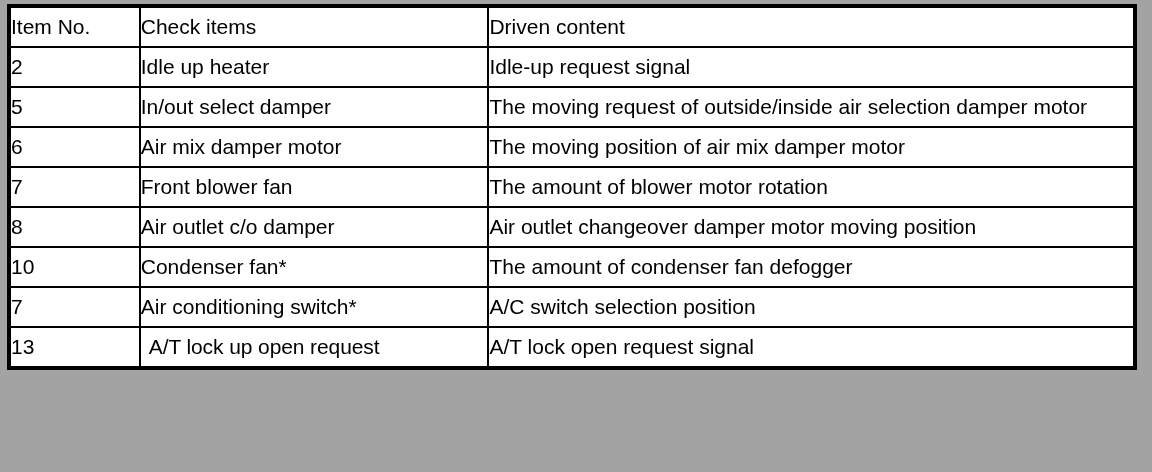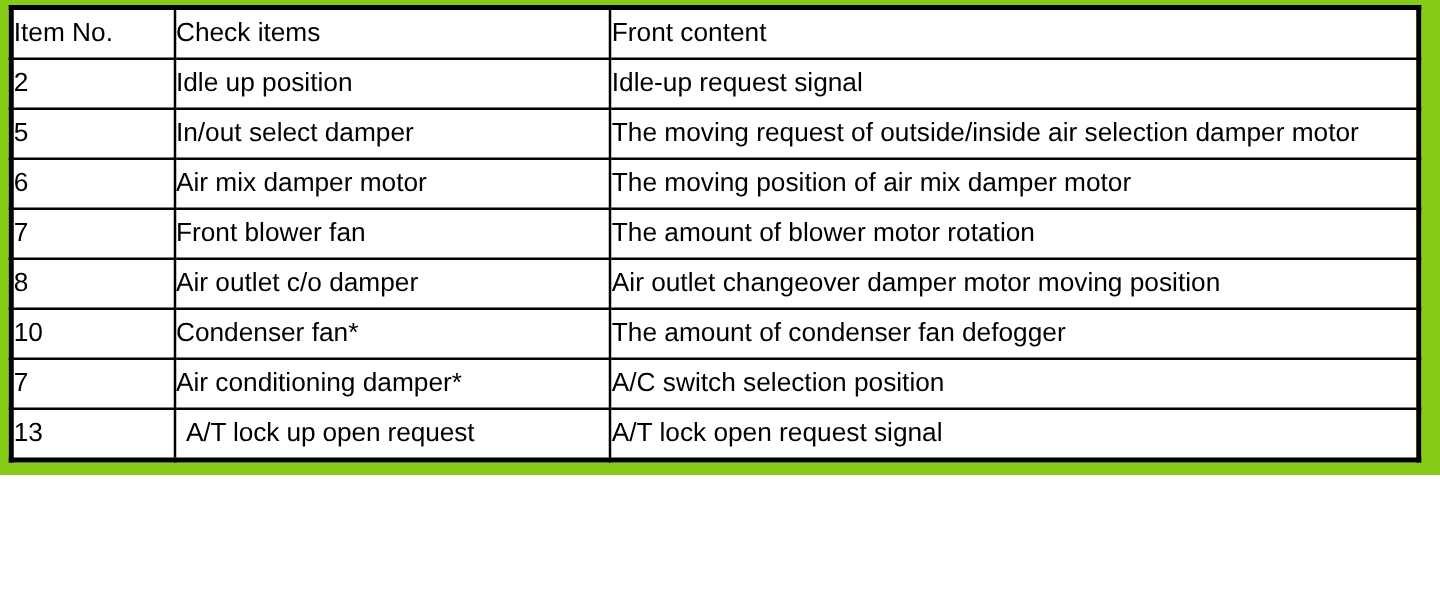--- a/index.html
+++ b/index.html
@@ -12,22 +12,22 @@
     width: 1152px;
     height: 472px;
     overflow: hidden;
     font-family: "Liberation Sans", sans-serif;
     color: #000000;
   }
 
   .page {
     position: relative;
     width: 1152px;
-    height: 380px;
-    background: #84cc16;
+    height: 472px;
+    background: #a3a3a3;
     box-sizing: border-box;
   }
 
   .table-wrap {
     position: absolute;
     left: 7px;
     top: 4px;
     width: 1130px;
   }
 
@@ -94,27 +94,27 @@
     <table class="check-table">
       <colgroup>
         <col class="col-item">
         <col class="col-check">
         <col class="col-driven">
       </colgroup>
       <thead>
         <tr>
           <th class="h-item">Item No.</th>
           <th class="h-check">Check items</th>
-          <th class="h-driven">Front content</th>
+          <th class="h-driven">Driven content</th>
         </tr>
       </thead>
       <tbody>
         <tr>
           <td class="c-item">2</td>
-          <td class="c-check">Idle up position</td>
+          <td class="c-check">Idle up heater</td>
           <td class="c-driven">Idle-up request signal</td>
         </tr>
         <tr>
           <td class="c-item">5</td>
           <td class="c-check">In/out select damper</td>
           <td class="c-driven">The moving request of outside/inside air selection damper motor</td>
         </tr>
         <tr>
           <td class="c-item">6</td>
           <td class="c-check">Air mix damper motor</td>
@@ -130,21 +130,21 @@
           <td class="c-check">Air outlet c/o damper</td>
           <td class="c-driven">Air outlet changeover damper motor moving position</td>
         </tr>
         <tr>
           <td class="c-item">10</td>
           <td class="c-check">Condenser fan*</td>
           <td class="c-driven">The amount of condenser fan defogger</td>
         </tr>
         <tr>
           <td class="c-item">7</td>
-          <td class="c-check">Air conditioning damper*</td>
+          <td class="c-check">Air conditioning switch*</td>
           <td class="c-driven">A/C switch selection position</td>
         </tr>
         <tr>
           <td class="c-item">13</td>
           <td class="c-check tight">A/T lock up open request</td>
           <td class="c-driven">A/T lock open request signal</td>
         </tr>
       </tbody>
     </table>
   </div>

